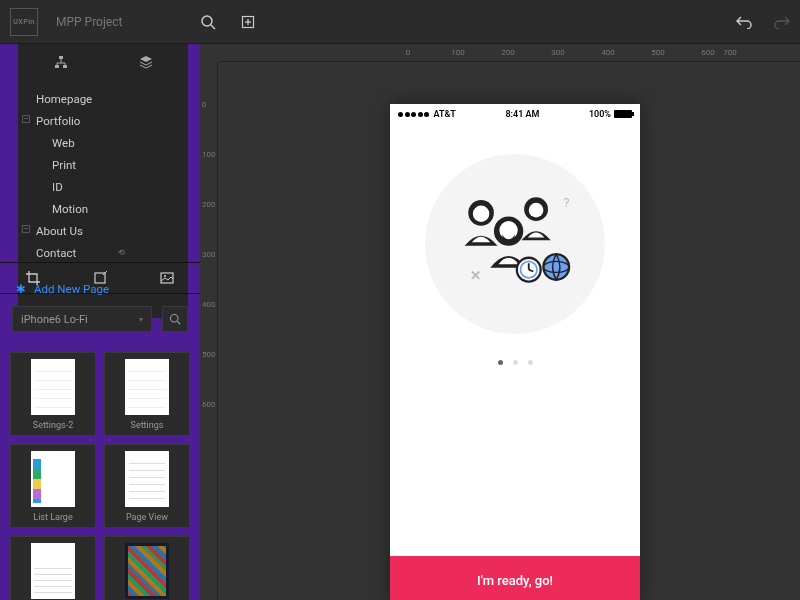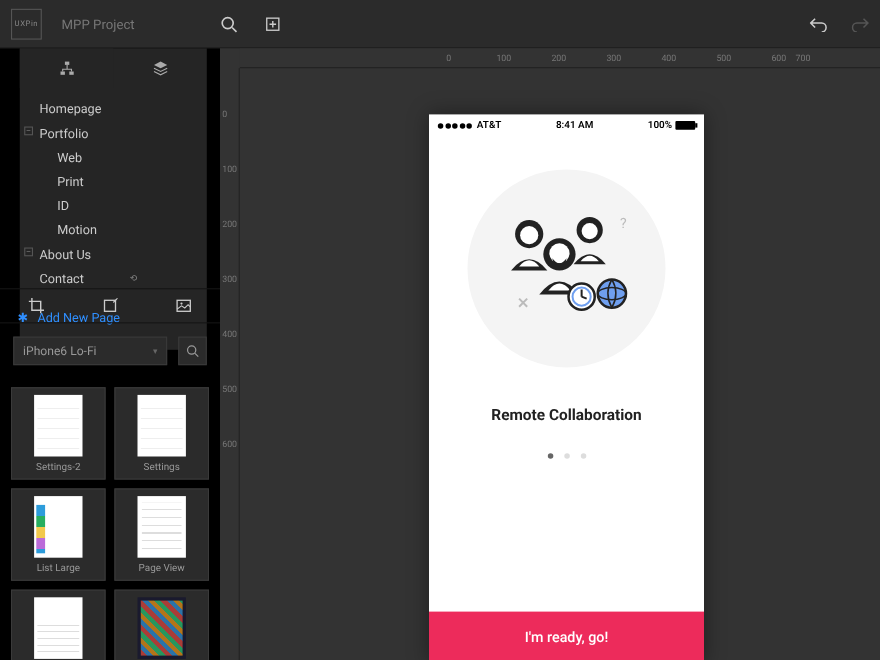--- a/index.html
+++ b/index.html
@@ -8,21 +8,21 @@
 
 .topbar { height:44px; background:#2b2b2b; display:flex; align-items:center; padding:0 10px; gap:18px; border-bottom:1px solid #1d1d1d; }
 .logo-box { width:28px; height:28px; border:1px solid #555; display:flex; align-items:center; justify-content:center; font-size:7px; color:#888; letter-spacing:0.5px; }
 .project-name { color:#777; font-size:12px; }
 .top-icons { display:flex; gap:24px; margin-left:60px; }
 .top-icons .ico { width:16px; height:16px; color:#ccc; cursor:pointer; }
 .top-right { margin-left:auto; display:flex; gap:22px; }
 .top-right .ico { color:#666; }
 
 
-.leftpanel { position:absolute; top:44px; left:0; width:200px; height:556px; background:#000000; }
+.leftpanel { position:absolute; top:44px; left:0; width:200px; height:556px; background:#4c1d95; }
 .pages-pane { position:absolute; top:0; left:18px; width:170px; background:#252525; padding-bottom:12px; }
 .pages-tabs { display:flex; height:36px; }
 .pages-tab { flex:1; display:flex; align-items:center; justify-content:center; cursor:pointer; }
 .pages-tab.active { background:#252525; }
 .pages-tab .ico { width:14px; height:14px; color:#aaa; }
 .page-list { padding:8px 0; font-size:11.5px; }
 .page-item { padding:4px 18px 4px 18px; color:#ccc; cursor:pointer; position:relative; }
 .page-item.sub { padding-left:34px; }
 .page-item .expander { position:absolute; left:4px; top:5px; width:8px; height:8px; border:1px solid #555; font-size:7px; line-height:6px; text-align:center; color:#888; }
 .addnew { color:#2f8fff; padding:10px 16px; font-size:11.5px; cursor:pointer; position:relative; }
@@ -283,21 +283,20 @@
           <circle cx="90" cy="88" r="13" fill="#fff" stroke="#222" stroke-width="2.5"></circle>
           <circle cx="90" cy="88" r="9" fill="none" stroke="#6f9fef" stroke-width="2"></circle>
           <line x1="90" y1="88" x2="90" y2="81" stroke="#222" stroke-width="2"></line>
           <line x1="90" y1="88" x2="95" y2="90" stroke="#222" stroke-width="2"></line>
 
           <circle cx="120" cy="85" r="14" fill="#6f9fef" stroke="#222" stroke-width="2.5"></circle>
           <ellipse cx="120" cy="85" rx="14" ry="6" fill="none" stroke="#222" stroke-width="1.5"></ellipse>
           <path d="M120 71 Q112 85 120 99 Q128 85 120 71" fill="none" stroke="#222" stroke-width="1.5"></path>
         </svg>
       </div>
-      <div class="title-txt">Remote Collaboration</div>
       <div class="pager" id="pager">
           <span class="dot active"></span>
           <span class="dot"></span>
           <span class="dot"></span>
         </div>
     </div>
     <div class="cta">I'm ready, go!</div>
   </div>
 </div>
 

